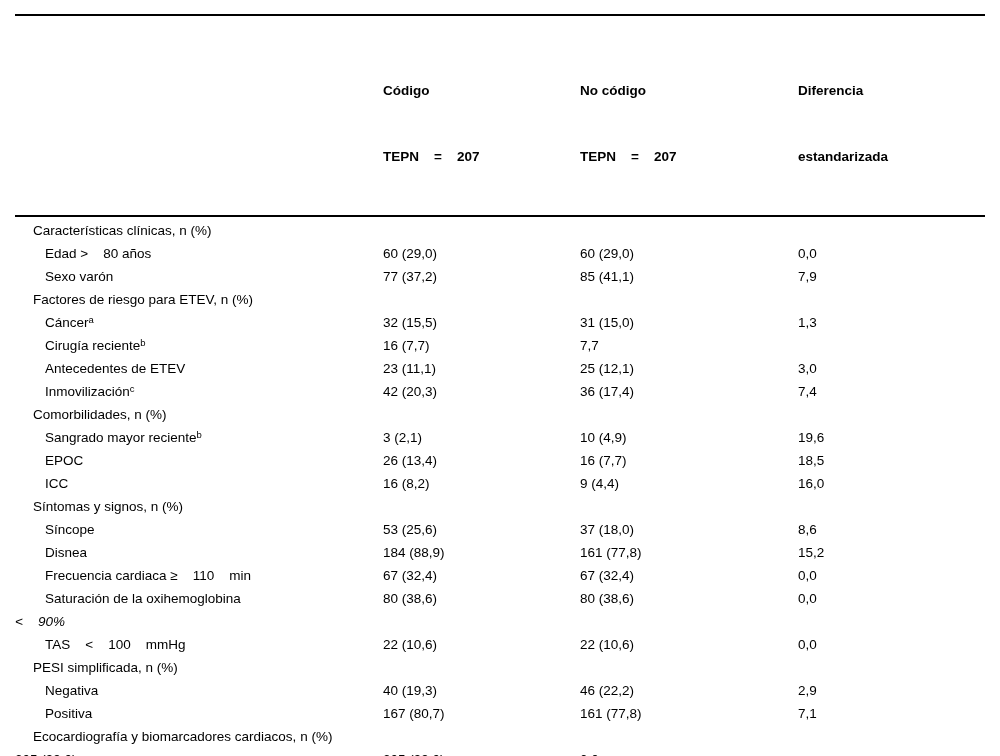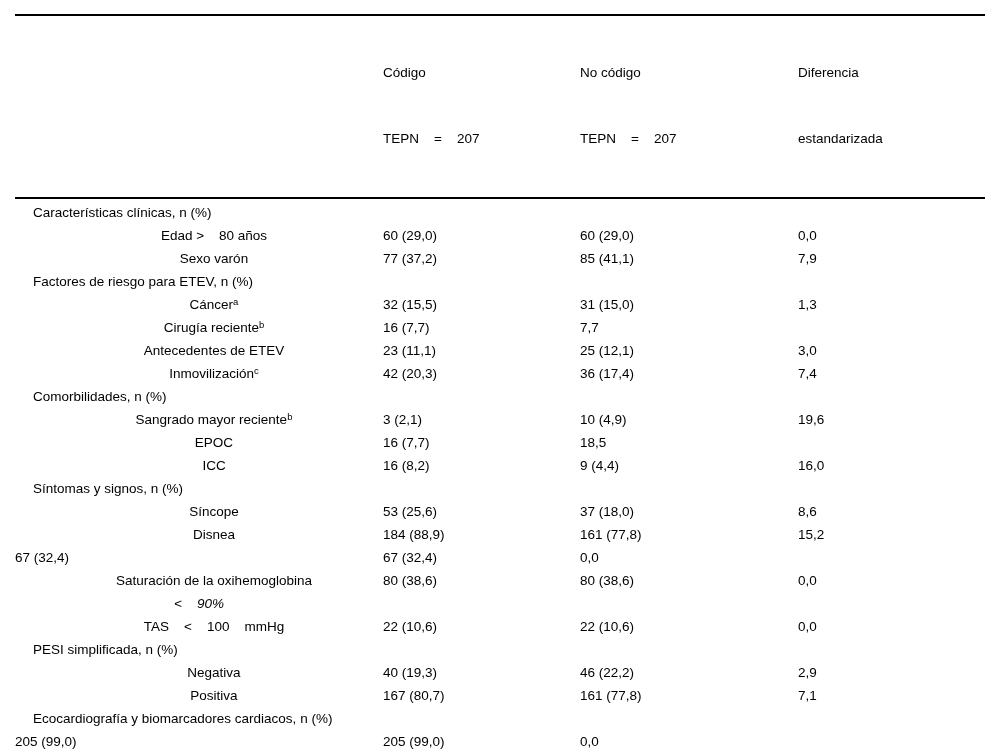--- a/index.html
+++ b/index.html
@@ -20,41 +20,41 @@
     width: 100%;
     height: 0;
   }
   
   .grid-row {
     display: grid;
     grid-template-columns: 368px 197px 218px 1fr;
     align-items: start;
   }
   .thead {
-    padding: 2px 0 3px 0;
+    padding: 20px 0 3px 0;
+    font-weight: bold;
   }
   .thead .hcell {
     font-size: 13.5px;
     line-height: 22px;
     white-space: pre;
   }
   .tbody {
     padding: 2px 0 9px 0;
   }
   .cell {
     font-size: 13.5px;
     line-height: 23px;
     white-space: pre;
   }
   .row.section .label {
     padding-left: 18px;
   }
   .row.item .label {
     padding-left: 30px;
-    text-align: center;
   }
   .label .cont {
     margin-left: -30px;
     font-style: italic;
   }
   sup {
     font-size: 9.5px;
     line-height: 0;
     vertical-align: 4px;
   }
@@ -139,20 +139,21 @@
         <div class="cell value"></div>
       </div>
       <div class="grid-row row item">
         <div class="cell label"><span>Sangrado mayor reciente</span><sup>b</sup></div>
         <div class="cell value">3 (2,1)</div>
         <div class="cell value">10 (4,9)</div>
         <div class="cell value">19,6</div>
       </div>
       <div class="grid-row row item">
         <div class="cell label"><span>EPOC</span></div>
+        <div class="cell value">26 (13,4)</div>
         <div class="cell value">16 (7,7)</div>
         <div class="cell value">18,5</div>
       </div>
       <div class="grid-row row item">
         <div class="cell label"><span>ICC</span></div>
         <div class="cell value">16 (8,2)</div>
         <div class="cell value">9 (4,4)</div>
         <div class="cell value">16,0</div>
       </div>
       <div class="grid-row row section">
@@ -167,20 +168,21 @@
         <div class="cell value">37 (18,0)</div>
         <div class="cell value">8,6</div>
       </div>
       <div class="grid-row row item">
         <div class="cell label"><span>Disnea</span></div>
         <div class="cell value">184 (88,9)</div>
         <div class="cell value">161 (77,8)</div>
         <div class="cell value">15,2</div>
       </div>
       <div class="grid-row row item">
+        <div class="cell label"><span>Frecuencia cardiaca ≥    110    min</span></div>
         <div class="cell value">67 (32,4)</div>
         <div class="cell value">67 (32,4)</div>
         <div class="cell value">0,0</div>
       </div>
       <div class="grid-row row item">
         <div class="cell label"><span>Saturación de la oxihemoglobina</span><div class="cont">&lt;    90%</div></div>
         <div class="cell value">80 (38,6)</div>
         <div class="cell value">80 (38,6)</div>
         <div class="cell value">0,0</div>
       </div>

